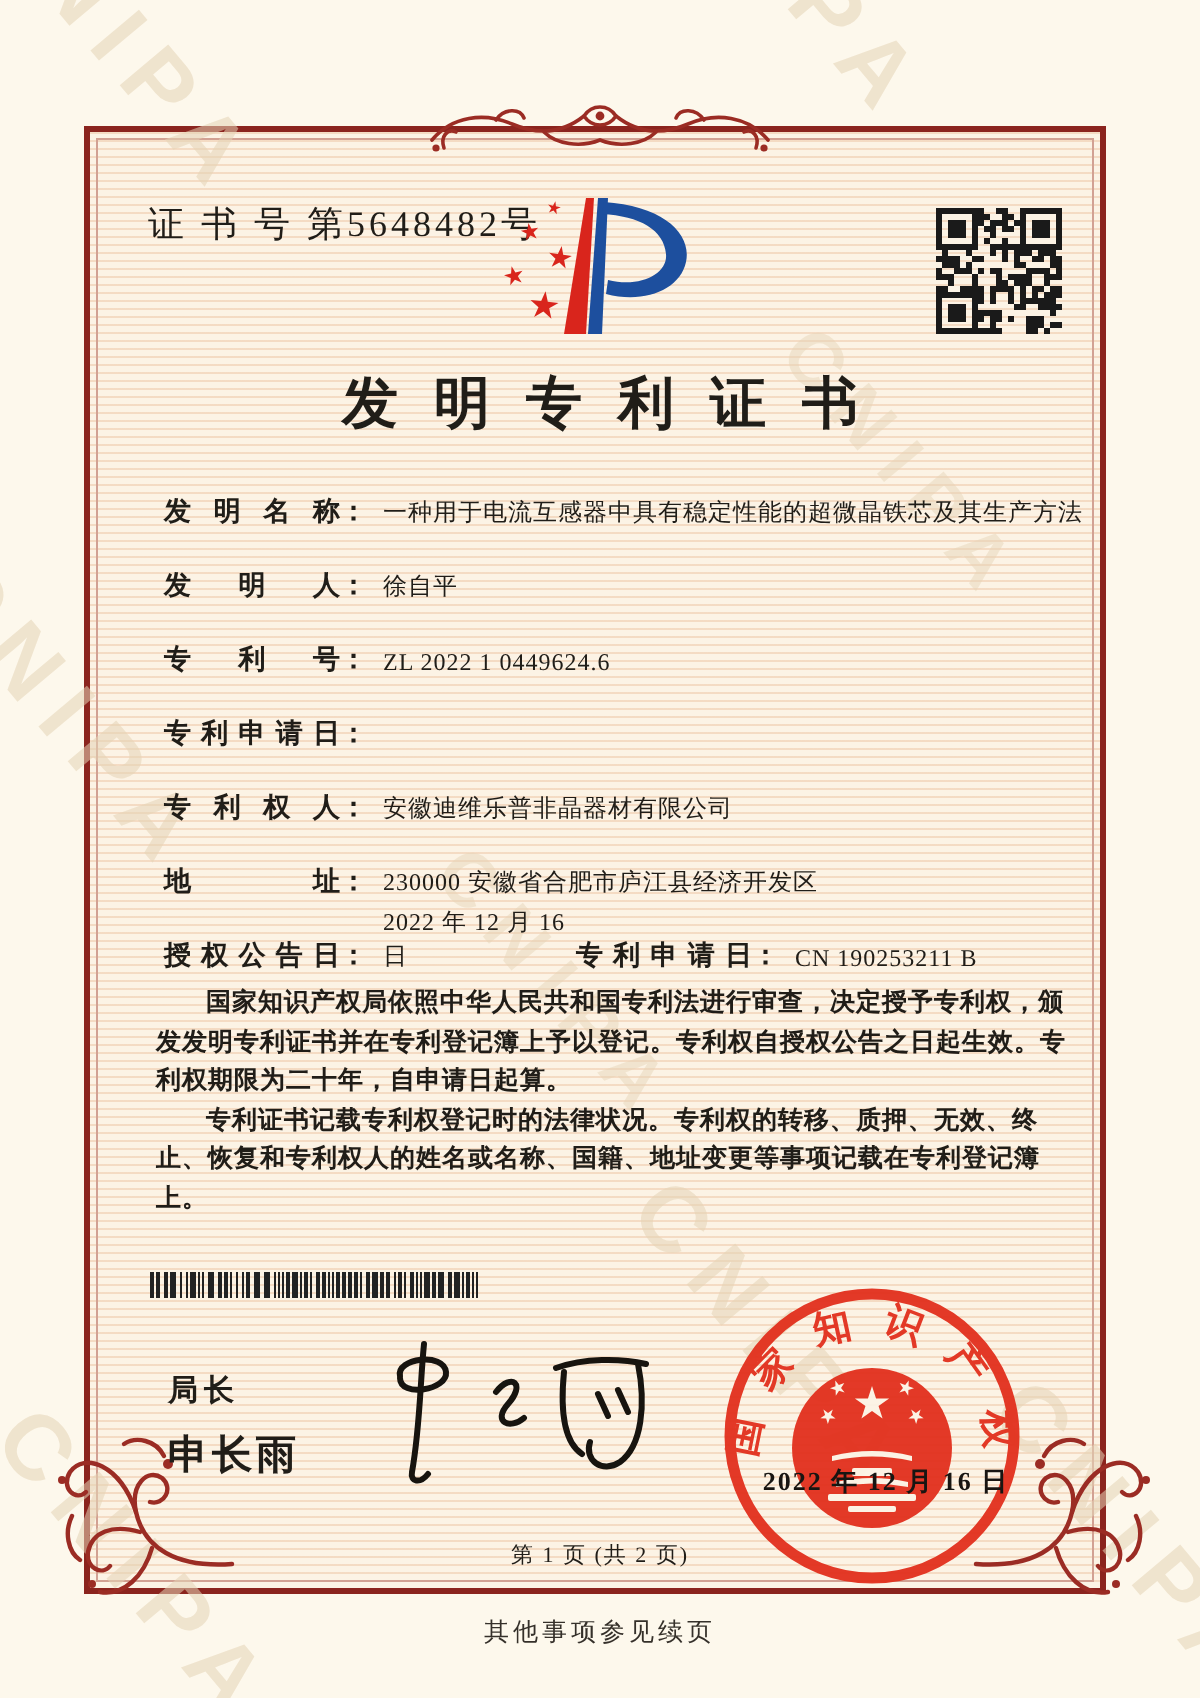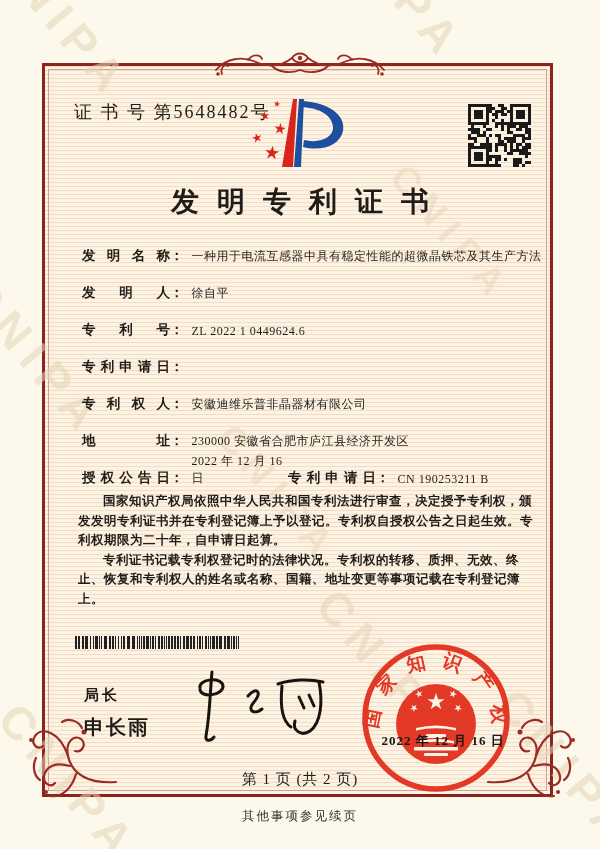--- a/index.html
+++ b/index.html
@@ -71,21 +71,21 @@
   .officer-title { font-size:15px; font-weight:bold; letter-spacing:3px; }
   .officer-name { font-size:20px; font-weight:bold; letter-spacing:2px; margin-top:9px; }
   .signature { position:absolute; left:182px; top:668px; z-index:4; }
   .seal { position:absolute; left:358px; top:640px; z-index:5; opacity:.95; }
   .seal-date {
     position:absolute; left:370px; top:732px; width:146px; text-align:center;
     font-size:13px; font-weight:bold; letter-spacing:1px; color:#181512; z-index:6;
   }
   .page-indicator {
     position:absolute; left:0; top:770px; width:600px; text-align:center;
-    font-size:15px; z-index:3; letter-spacing:1px;
+    font-size:11px; z-index:3; letter-spacing:1px;
   }
   .continuation {
     position:absolute; left:0; top:808px; width:600px; text-align:center;
     font-size:12.5px; letter-spacing:2px; color:#35302a; z-index:3; font-weight:500;
   }
 </style>
 </head>
 <body>
 
 <div class="page">

